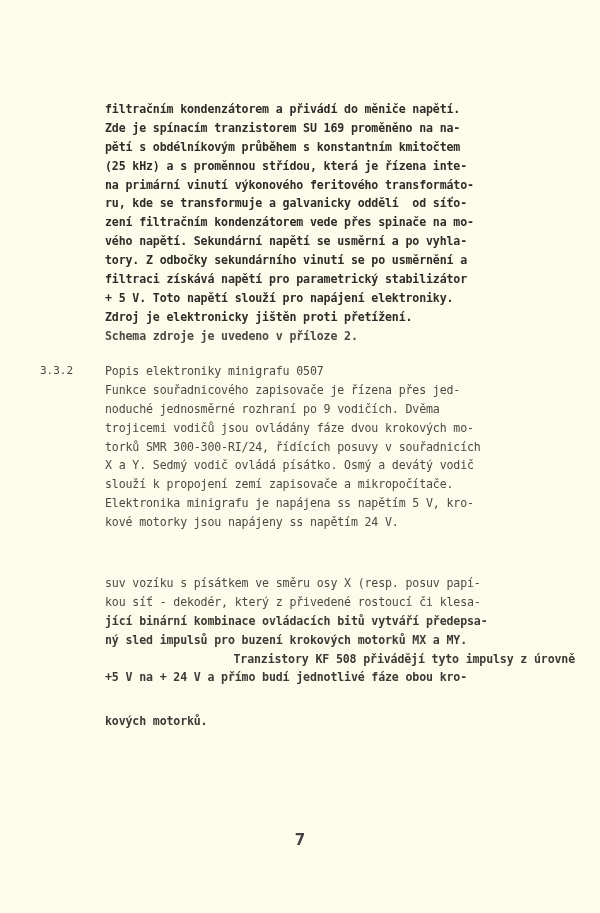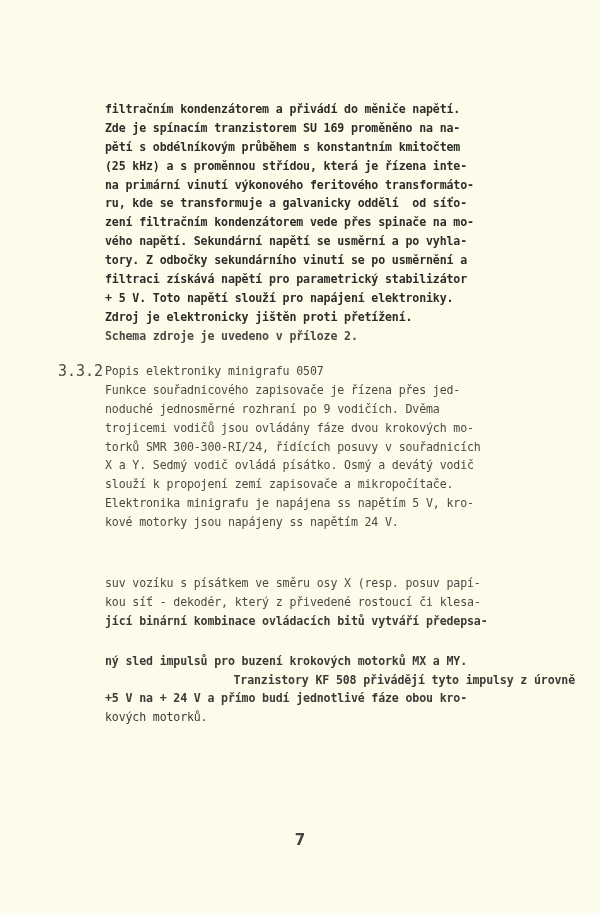--- a/index.html
+++ b/index.html
@@ -13,22 +13,22 @@
   .page { position: absolute; left: 0; top: 0; width: 600px; height: 771px; }
   .block { position: absolute; left: 105px; width: 470px; }
   .line {
     display: block; white-space: pre;
     font-size: 11.6px; line-height: 18.9px; height: 18.9px;
     letter-spacing: -0.15px;
   }
   .bold .line { font-weight: bold; color: #2c2c29; }
   .light .line { color: #4a4a45; }
   .secnum {
-    position: absolute; left: 58px; top: 362px;
-    font-size: 15px; line-height: 18.9px; color: #4a4a45; white-space: pre;
+    position: absolute; left: 40px; top: 362px;
+    font-size: 11px; line-height: 18.9px; color: #4a4a45; white-space: pre;
   }
   .pagenum {
     position: absolute; left: 290px; top: 831px; width: 20px; text-align: center;
     font-family: "DejaVu Sans", sans-serif; font-weight: bold; font-size: 15px; color: #444;
   }
   sub { font-size: 8px; vertical-align: -3px; line-height: 0; }
 </style>
 </head>
 <body>
 
@@ -61,20 +61,20 @@
     <span class="line">X a Y. Sedmý vodič ovládá písátko. Osmý a devátý vodič</span>
     <span class="line">slouží k propojení zemí zapisovače a mikropočítače.</span>
     <span class="line">Elektronika minigrafu je napájena ss napětím 5 V, kro-</span>
     <span class="line">kové motorky jsou napájeny ss napětím 24 V.</span>
   </div>
 
   <div class="block light" style="top:574px;">
     <span class="line">suv vozíku s písátkem ve směru osy X (resp. posuv papí-</span>
     <span class="line">kou síť - dekodér, který z přivedené rostoucí či klesa-</span>
     <span class="line" style="font-weight:bold;color:#3a3a36;">jící binární kombinace ovládacích bitů vytváří předepsa-</span>
-    <span class="line" style="font-weight:bold;color:#3a3a36;margin-top:21px;">ný sled impulsů pro buzení krokových motorků MX a MY.</span>
+    <span class="line" style="font-weight:bold;color:#3a3a36;">ný sled impulsů pro buzení krokových motorků MX a MY.</span>
     <span class="line" style="font-weight:bold;color:#3a3a36;text-align:right;">Tranzistory KF 508 přivádějí tyto impulsy z úrovně</span>
     <span class="line" style="font-weight:bold;color:#3a3a36;">+5 V na + 24 V a přímo budí jednotlivé fáze obou kro-</span>
-    <span class="line" style="font-weight:normal;color:#3a3a36;">kových motorků.</span>
+    <span class="line" style="font-weight:bold;color:#3a3a36;margin-top:25px;">kových motorků.</span>
   </div>
 
   <div class="pagenum">7</div>
 </div>
 
 </body></html>

